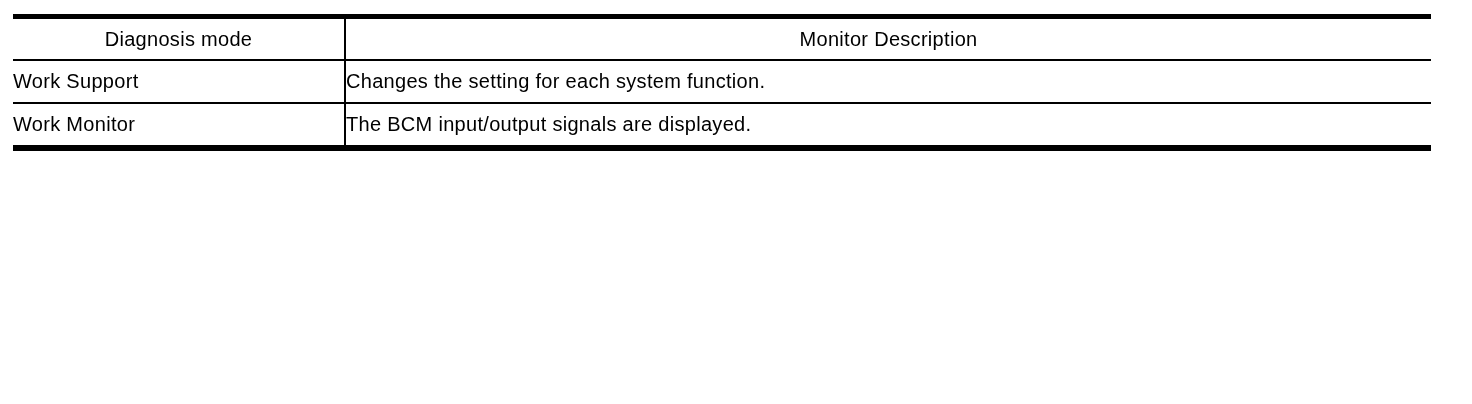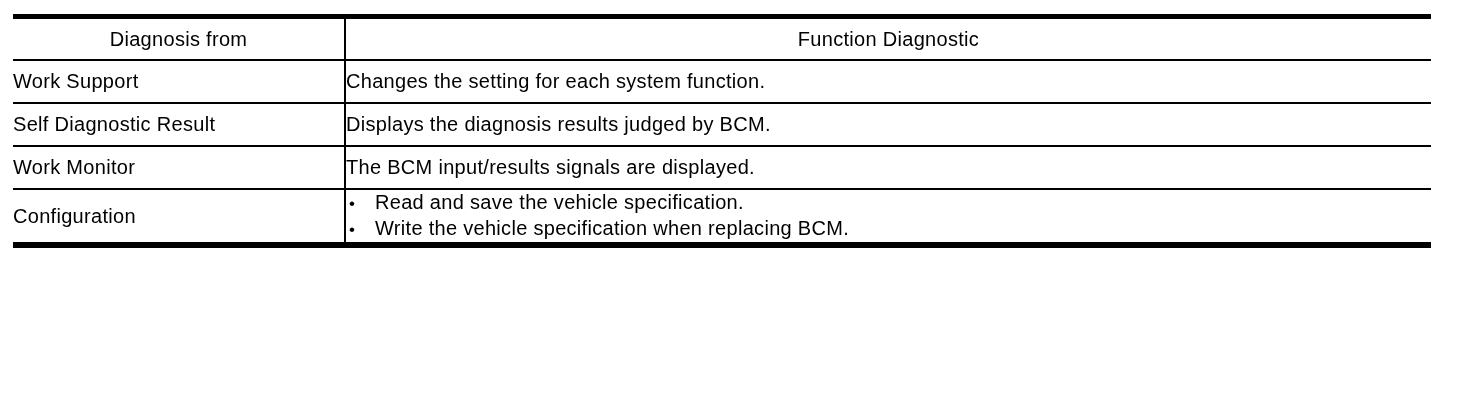--- a/index.html
+++ b/index.html
@@ -70,50 +70,37 @@
 </head>
 <body>
 
 <table class="diag-table">
   <colgroup>
     <col class="col-mode">
     <col>
   </colgroup>
   <thead>
     <tr>
-      <th class="mode-boundary">Diagnosis from</th>
-      <th>Function Diagnostic</th>
+      <th class="mode-boundary">Diagnosis mode</th>
+      <th>Monitor Description</th>
     </tr>
   </thead>
   <tbody>
   <tr>
     <td class="mode-cell mode-boundary">Work Support</td>
     <td class="desc-cell">
           <div class="desc-line">Changes the setting for each system function.</div>
         </td>
   </tr>
 
-  <tr>
-    <td class="mode-cell mode-boundary">Self Diagnostic Result</td>
-    <td class="desc-cell">
-          <div class="desc-line">Displays the diagnosis results judged by BCM.</div>
-        </td>
-  </tr>
 
 
   <tr>
     <td class="mode-cell mode-boundary">Work Monitor</td>
     <td class="desc-cell">
-          <div class="desc-line">The BCM input/results signals are displayed.</div>
+          <div class="desc-line">The BCM input/output signals are displayed.</div>
         </td>
   </tr>
 
 
 
-  <tr>
-    <td class="mode-cell mode-boundary">Configuration</td>
-    <td class="desc-cell bulleted-cell">
-          <div class="desc-line"><span class="bullet">•</span><span>Read and save the vehicle specification.</span></div>
-          <div class="desc-line"><span class="bullet">•</span><span>Write the vehicle specification when replacing BCM.</span></div>
-        </td>
-  </tr>
 </tbody>
 </table>
 
 </body></html>

